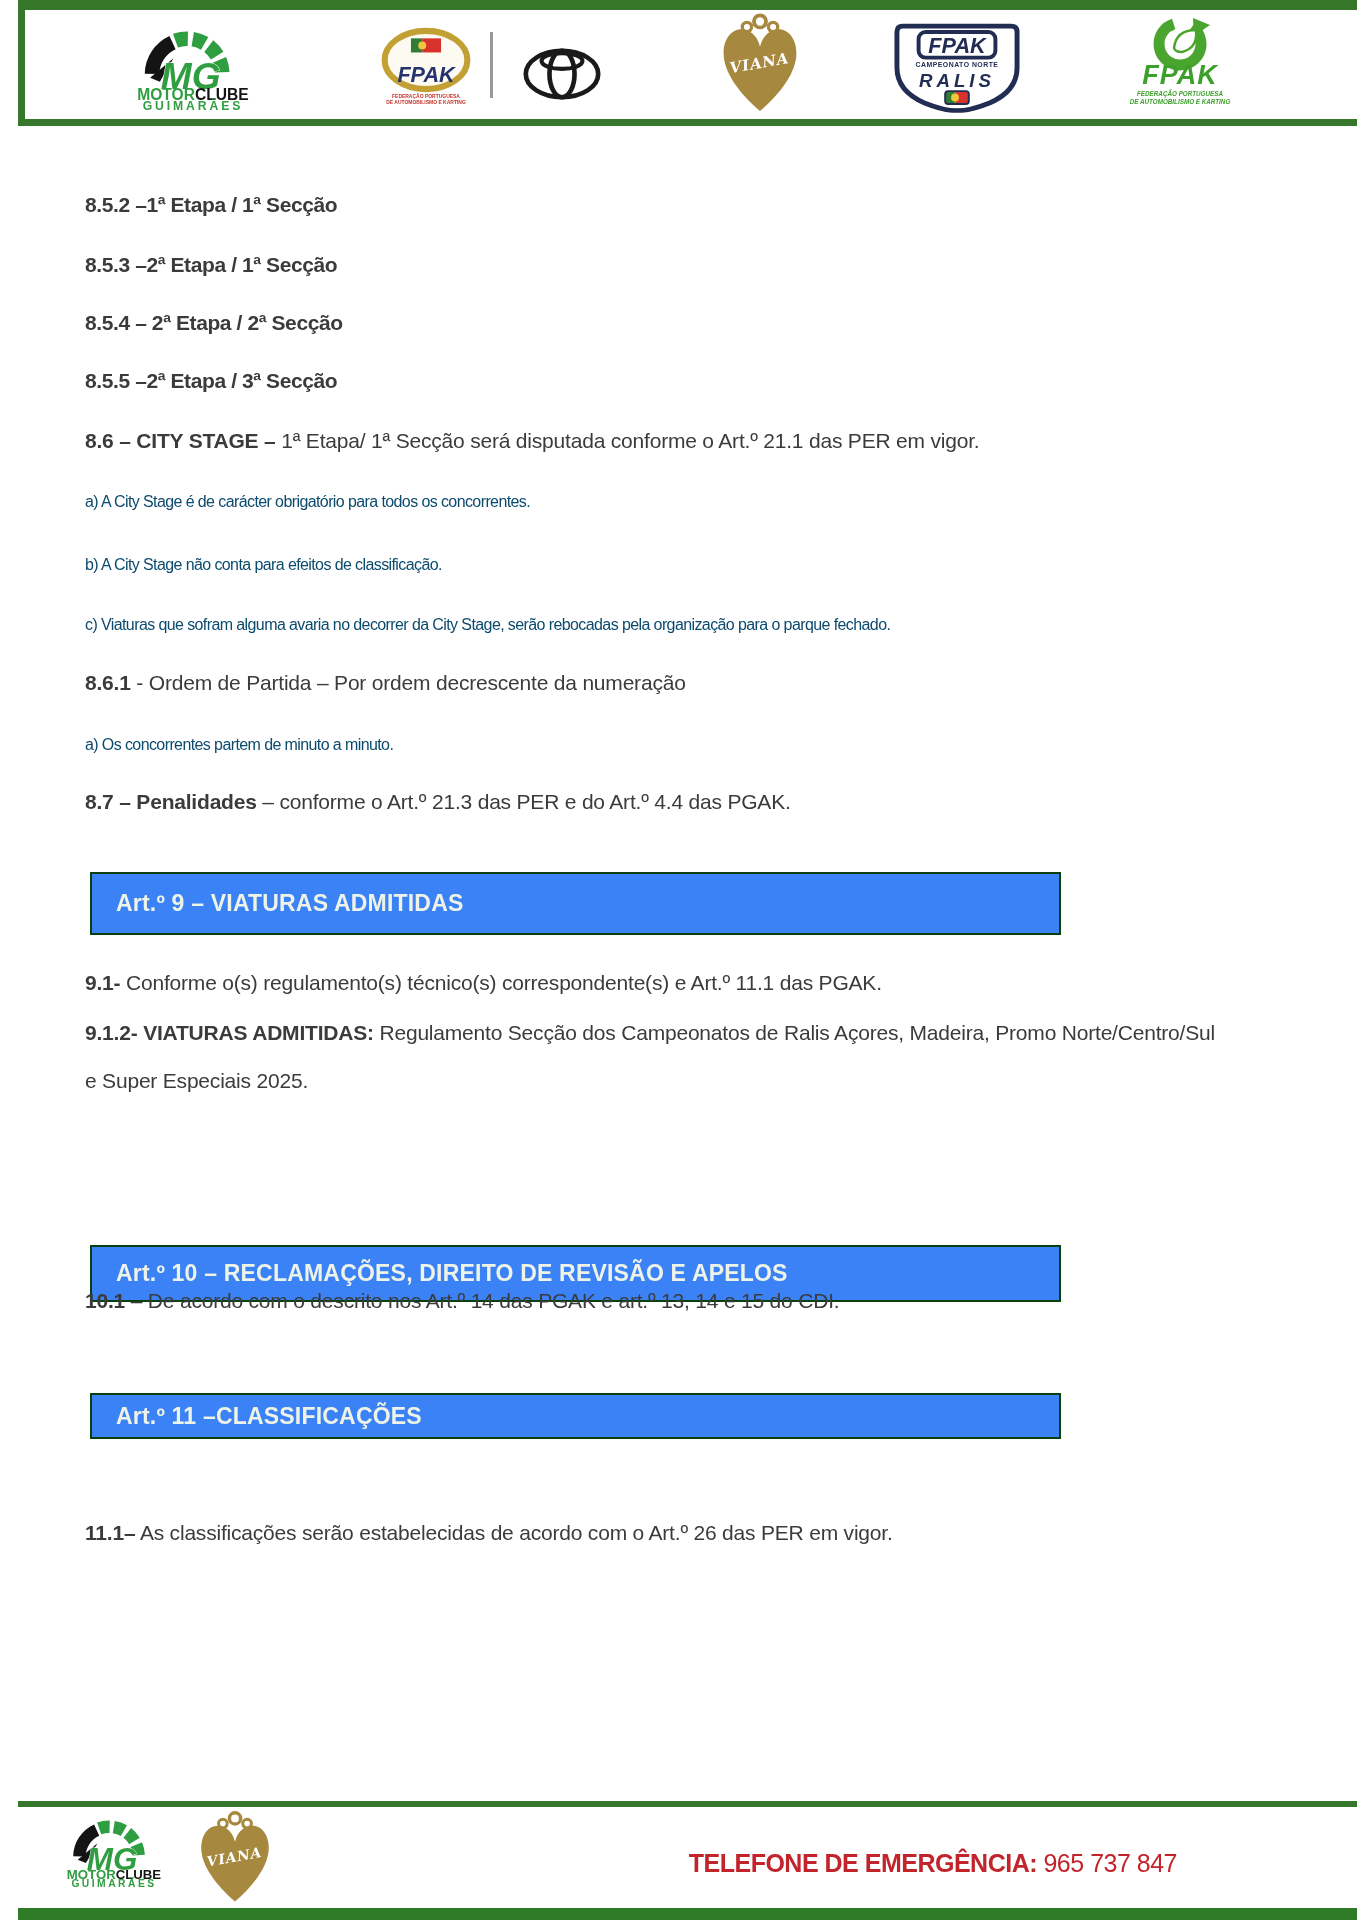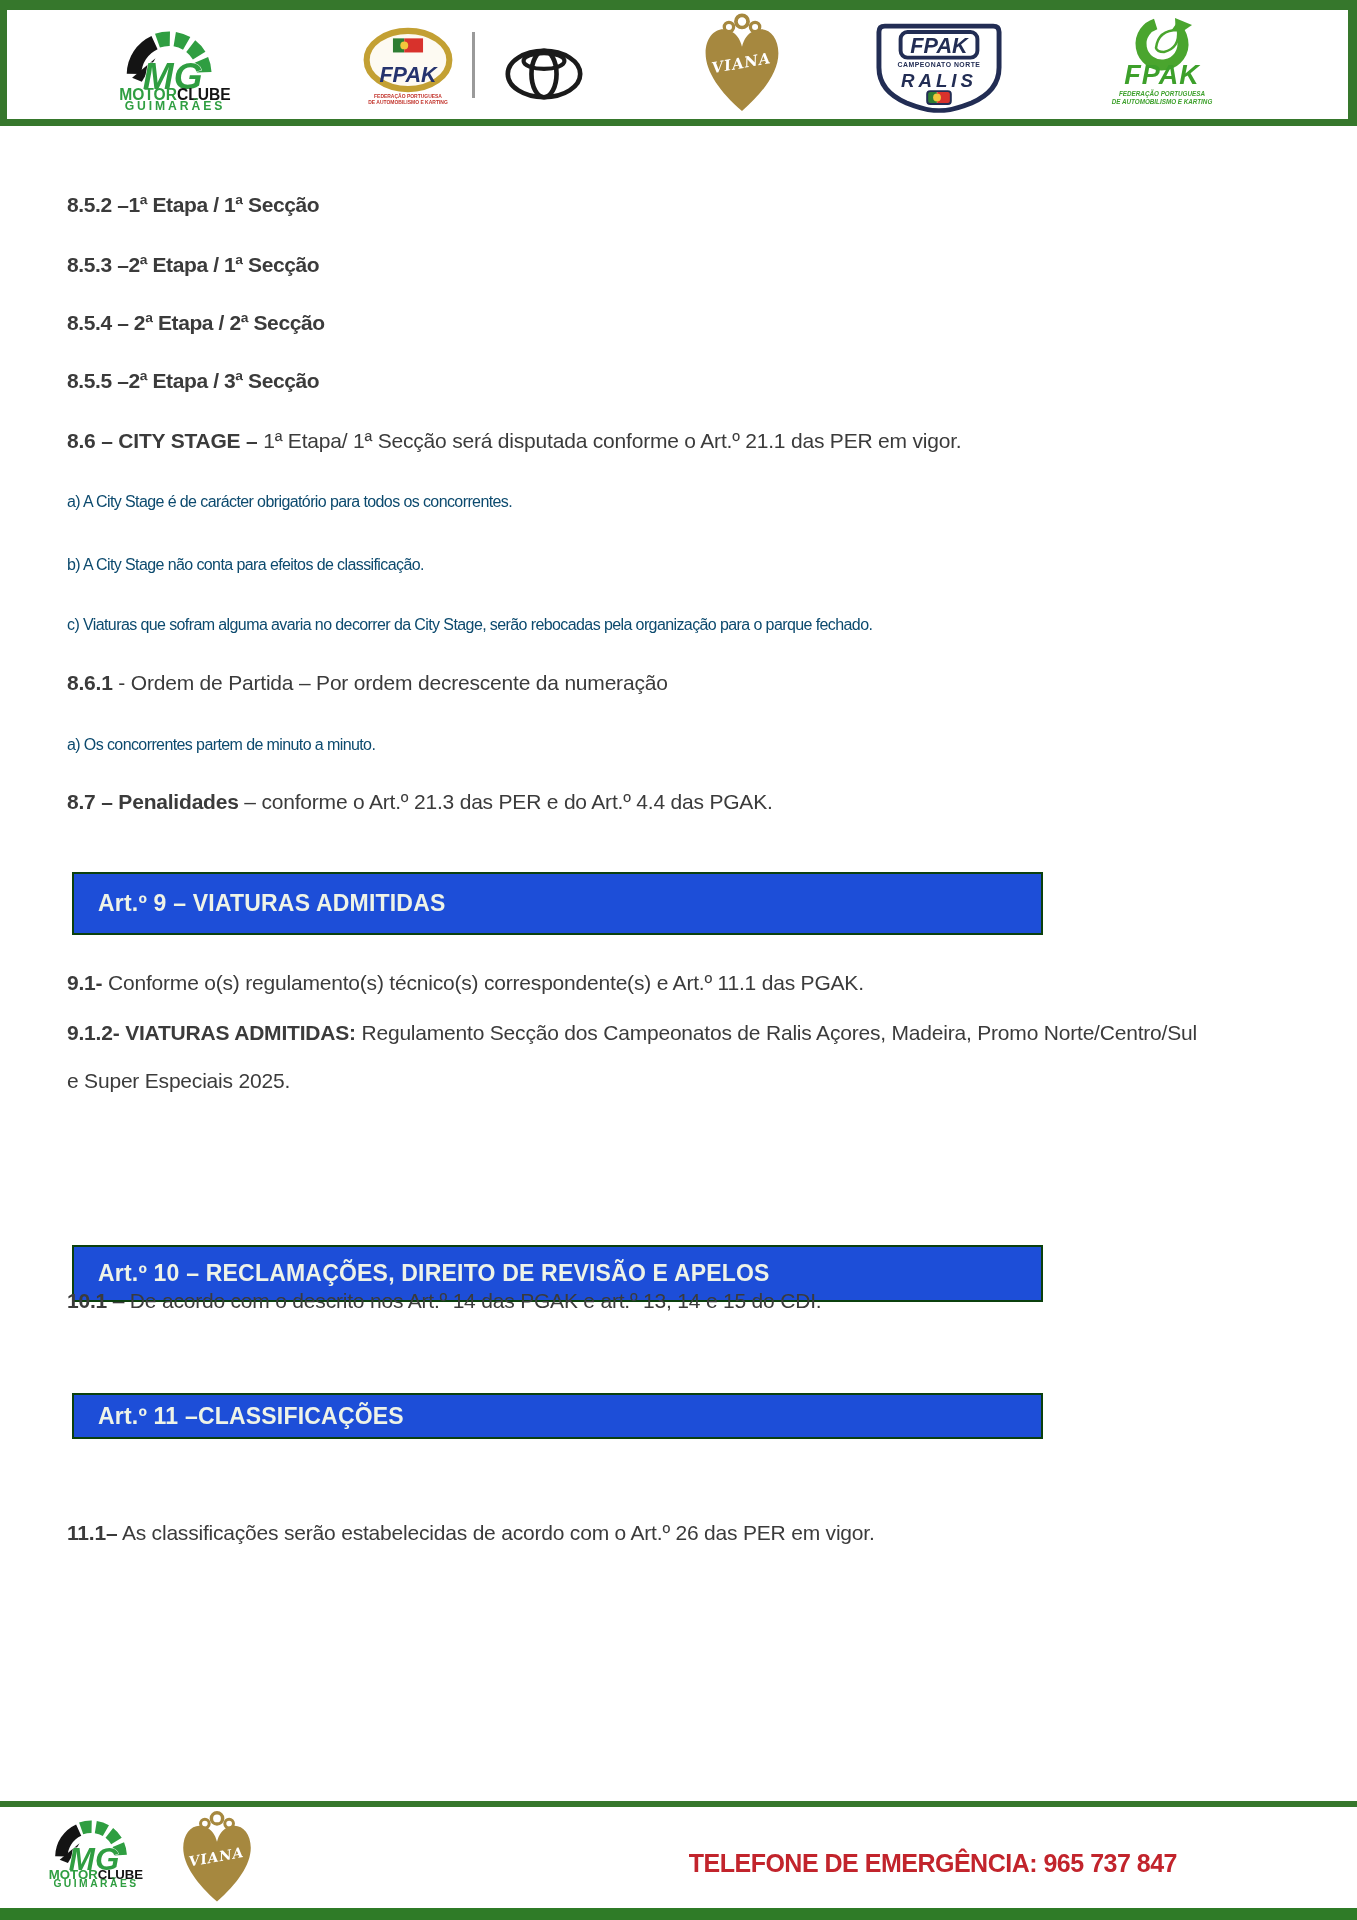--- a/index.html
+++ b/index.html
@@ -1,51 +1,51 @@
 <!DOCTYPE html>
 <html><head>
 <meta charset="utf-8">
 <style>
   html,body{margin:0;padding:0;}
   body{
     width:1357px;height:1920px;position:relative;background:#ffffff;
     font-family:"Liberation Sans", sans-serif;overflow:hidden;
   }
-  .page{position:absolute;inset:0;}
+  .page{position:absolute;inset:0;margin-left:18px;}
   
   .header-frame{
     position:absolute;top:0;left:0;width:1357px;height:126px;box-sizing:border-box;
     background:#ffffff;
     border-top:10px solid #36772c;border-left:7px solid #36772c;
     border-right:9px solid #36772c;border-bottom:7px solid #36772c;
   }
   .footer-line{position:absolute;top:1801px;left:0;width:1357px;height:6px;background:#36772c;}
   .footer-strip{position:absolute;top:1908px;left:0;width:1357px;height:12px;background:#2f7b27;}
   .logo{position:absolute;}
   .logo-divider{position:absolute;left:472px;top:32px;width:3px;height:66px;background:#9a9a9a;}
   
   .para{position:absolute;left:67px;white-space:nowrap;color:#3b3b3b;font-size:21px;letter-spacing:-0.2px;line-height:24px;}
   .para .b{font-weight:700;}
   .para.narrow{font-size:16px;letter-spacing:-0.6px;color:#0c4a6e;}
   .para.semib{font-weight:700;letter-spacing:-0.4px;}
   .para .line2{margin-top:24px;}
   
   .secbar{
     position:absolute;left:72px;width:971px;height:63px;box-sizing:border-box;
-    background:#1d4ed8;border:2px solid #0b400d;color:#eef3e7;
+    background:#3b82f6;border:2px solid #0b400d;color:#eef3e7;
     display:flex;align-items:center;padding-left:24px;
     font-size:23px;font-weight:700;letter-spacing:0.2px;
   }
   
   .emergency{
     position:absolute;top:1849px;right:180px;white-space:nowrap;
     color:#c2242c;font-size:25px;letter-spacing:-0.5px;
   }
   .emergency .lab{font-weight:700;text-align:center;}
-  .emergency .num{font-weight:700;}
+  .emergency .num{font-weight:400;}
   svg text{font-family:"Liberation Sans", sans-serif;}
   .serif-text{font-family:"DejaVu Serif", serif;}
 </style>
 </head>
 <body>
 
 <svg width="0" height="0" style="position:absolute" aria-hidden="true">
   <defs>
 
     <symbol id="sym-mcg" viewBox="0 0 160 88">

